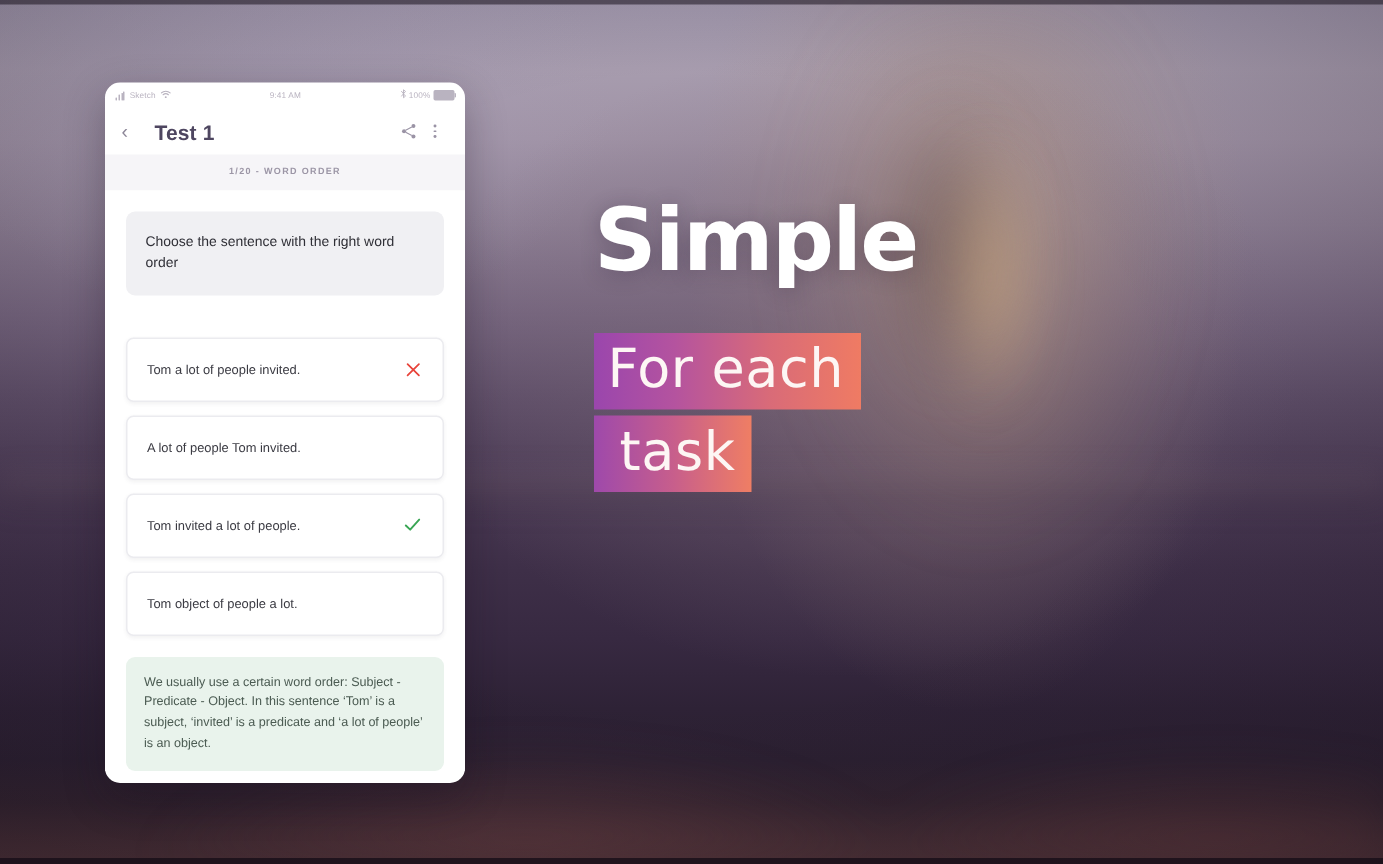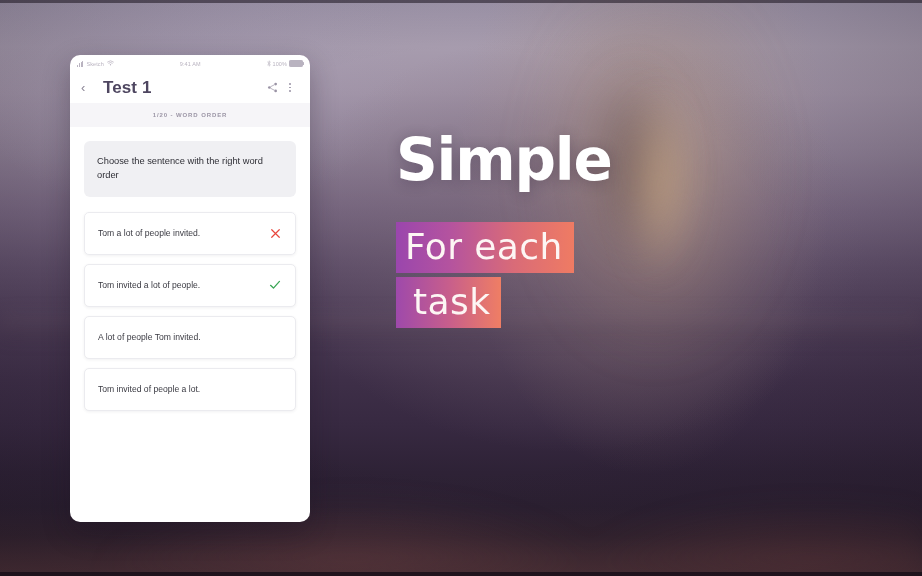--- a/index.html
+++ b/index.html
@@ -152,21 +152,21 @@
   }
   .appbar-back {
     font-size: 13px;
     color: #8d8798;
     line-height: 1;
     width: 14px;
     cursor: pointer;
   }
   .appbar-title {
     margin-left: 8px;
-    font-size: 17px;
+    font-size: 14px;
     color: #4e4660;
     font-weight: 700;
     letter-spacing: 0.1px;
   }
   .appbar-spacer { flex: 1; }
   .appbar-icon {
     width: 18px;
     height: 18px;
     display: flex;
     align-items: center;
@@ -194,21 +194,21 @@
     background: #ffffff;
   }
 
   .question-card {
     background: #f0f0f3;
     border-radius: 6px;
     padding: 13px 13px 14px 13px;
     font-size: 9.3px;
     line-height: 1.55;
     color: #2f2f36;
-    margin-bottom: 15px;
+    margin-bottom: 28px;
   }
 
   .option {
     background: #ffffff;
     border: 0.8px solid #ebebef;
     border-radius: 5px;
     height: 41px;
     display: flex;
     align-items: center;
     padding: 0 13px;
@@ -356,38 +356,39 @@
       <div class="option">
         <div class="option-text">Tom a lot of people invited.</div>
         <div class="mark">
           <svg width="11" height="11" viewBox="0 0 14 14" fill="none" aria-hidden="true">
             <path d="M2.2 2.2 L11.8 11.8 M11.8 2.2 L2.2 11.8" stroke="#e8453c" stroke-width="1.5" stroke-linecap="round"></path>
           </svg>
         </div>
       </div>
 
       <div class="option">
+        <div class="option-text">A lot of people Tom invited.</div>
+        <div class="mark"></div>
+      </div>
+
+      <div class="option">
         <div class="option-text">Tom invited a lot of people.</div>
         <div class="mark">
           <svg width="12" height="12" viewBox="0 0 14 14" fill="none" aria-hidden="true">
             <path d="M1.8 7.4 L5.2 10.6 L12.2 2.8" stroke="#3aa655" stroke-width="1.5" stroke-linecap="round" stroke-linejoin="round"></path>
           </svg>
         </div>
       </div>
 
       <div class="option">
-        <div class="option-text">A lot of people Tom invited.</div>
+        <div class="option-text">Tom object of people a lot.</div>
         <div class="mark"></div>
       </div>
 
-      <div class="option">
-        <div class="option-text">Tom invited of people a lot.</div>
-        <div class="mark"></div>
-      </div>
-
+      <div class="explanation">We usually use a certain word order: Subject - Predicate - Object. In this sentence ‘Tom’ is a subject, ‘invited’ is a predicate and ‘a lot of people’ is an object.</div>
 
     </div>
   </div>
 
   <div class="promo">
     <div class="promo-headline">Simple</div>
     <div class="promo-sub">
       <div><span class="promo-sub-line l1">For each</span></div>
       <div><span class="promo-sub-line l2">task</span></div>
     </div>

